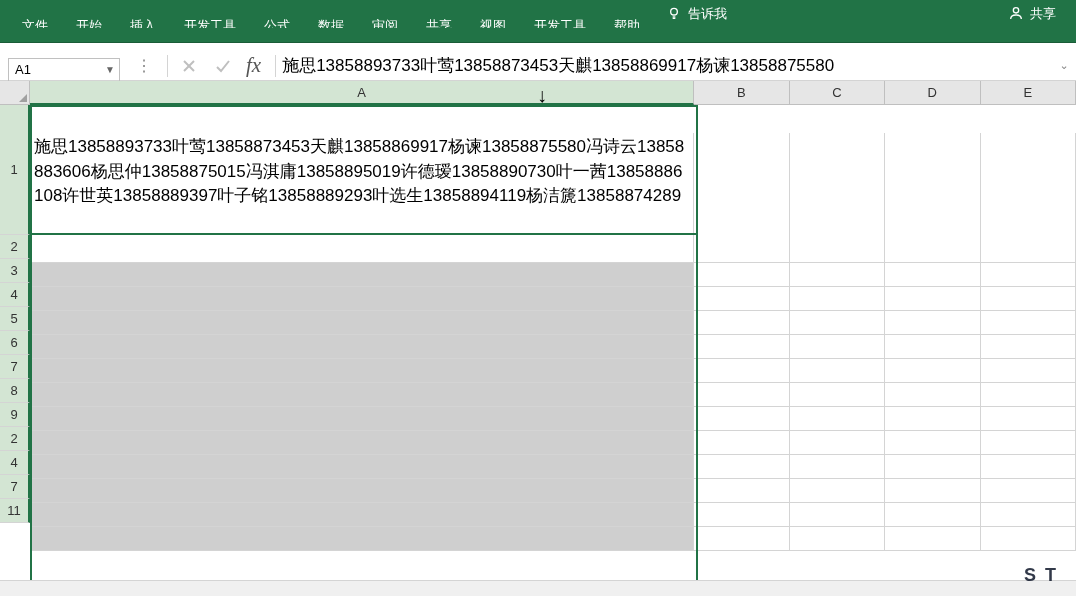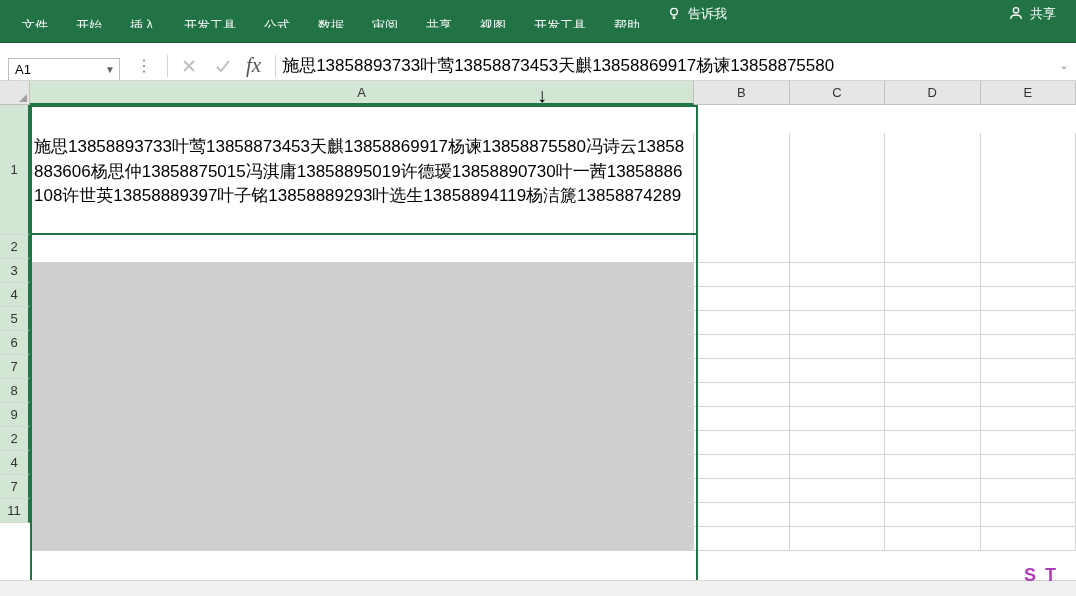--- a/index.html
+++ b/index.html
@@ -52,21 +52,21 @@
 .cell-row.tall { height: 130px; }
 .cell { border-right: 1px solid #d4d4d4; border-bottom: 1px solid #d4d4d4; background: #fff; font-size: 17px; padding: 2px 4px; overflow: hidden; line-height: 1.45; }
 .cell.colA.selbg { background: #cfcfcf; }
 .cell.a1 { background: #fff; white-space: pre-wrap; word-break: break-all; }
 
 
 .col-selection-border { position: absolute; top: 24px; left: 30px; width: 668px; bottom: 0; border: 2px solid #217346; pointer-events: none; z-index: 4; }
 .active-cell-border { position:absolute; top:24px; left:30px; width:668px; height:130px; border:2px solid #217346; background:transparent; z-index:5; pointer-events:none; }
 
 
-.watermark { position: absolute; right: 18px; bottom: 10px; color: #a21caf; font-weight: bold; font-size: 18px; letter-spacing: 2px; opacity: 0.85; z-index: 20; }
+.watermark { position: absolute; right: 18px; bottom: 10px; color: #0f172a; font-weight: bold; font-size: 18px; letter-spacing: 2px; opacity: 0.85; z-index: 20; }
 
 
 .scroll-horiz { position:absolute; bottom:0; left:0; right:0; height:16px; background:#f0f0f0; border-top:1px solid #d4d4d4; z-index:15; }
 </style>
 </head>
 <body>
 
 <div class="app">
 
   <div class="menu-bar">

